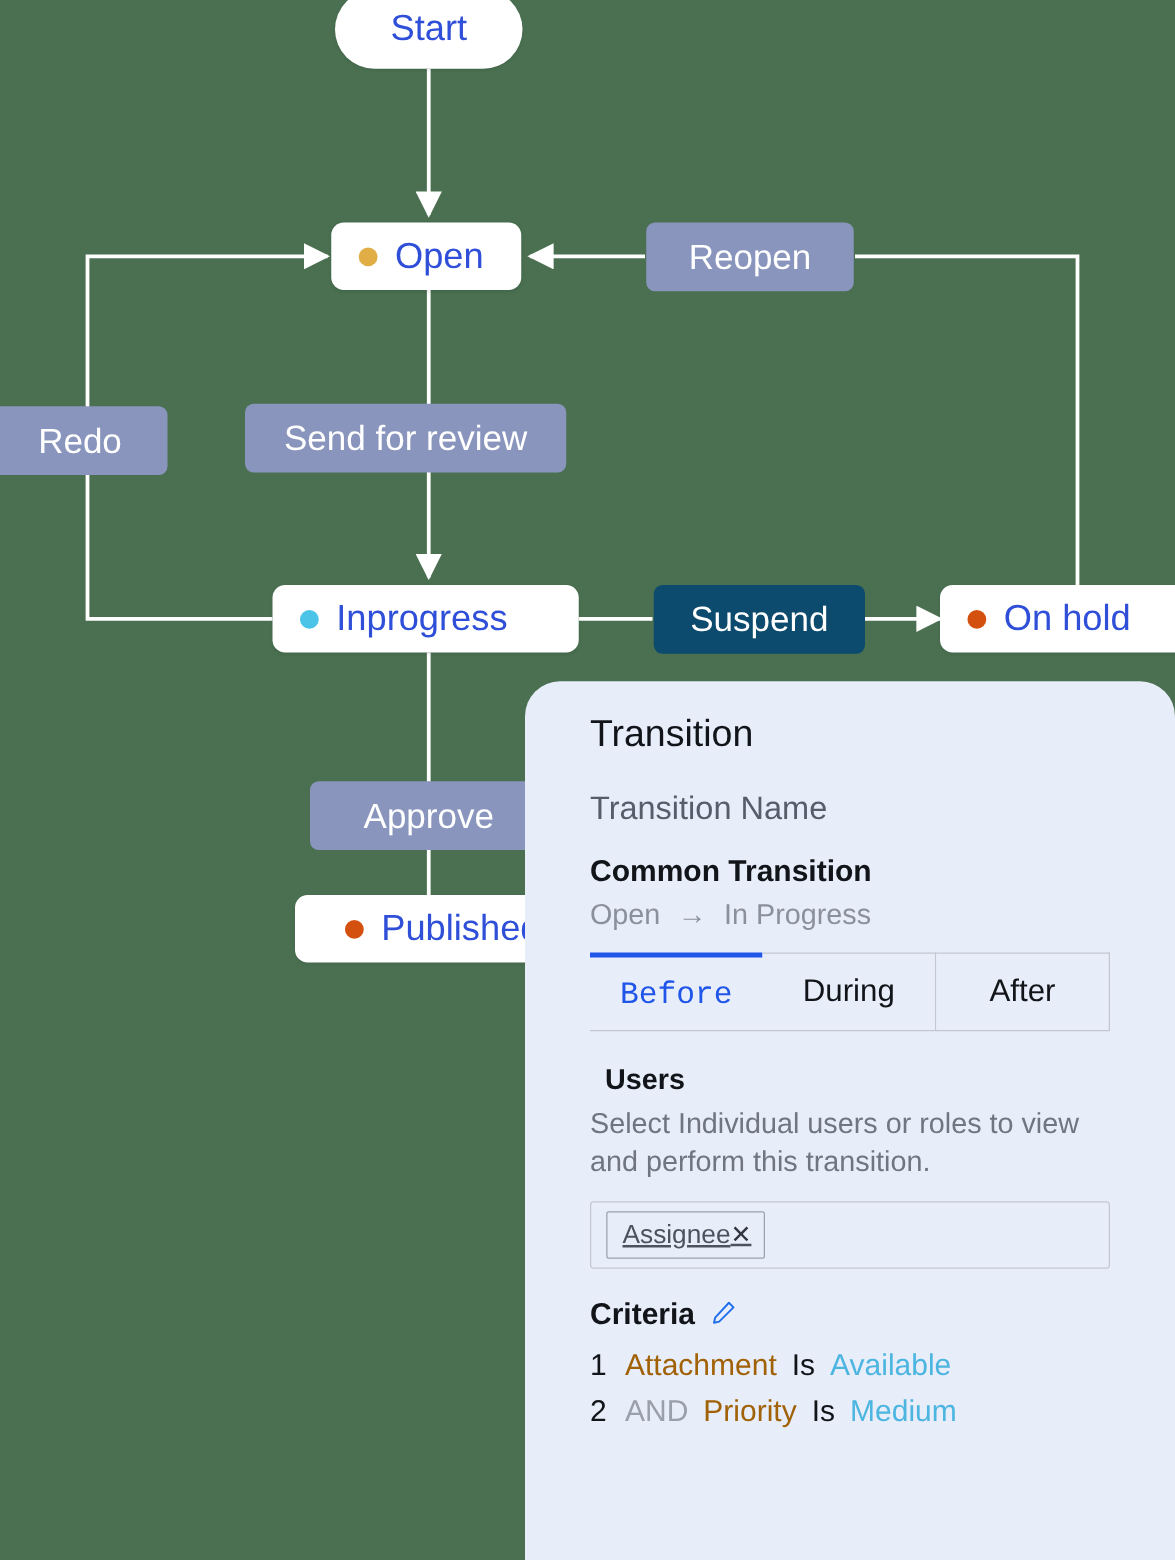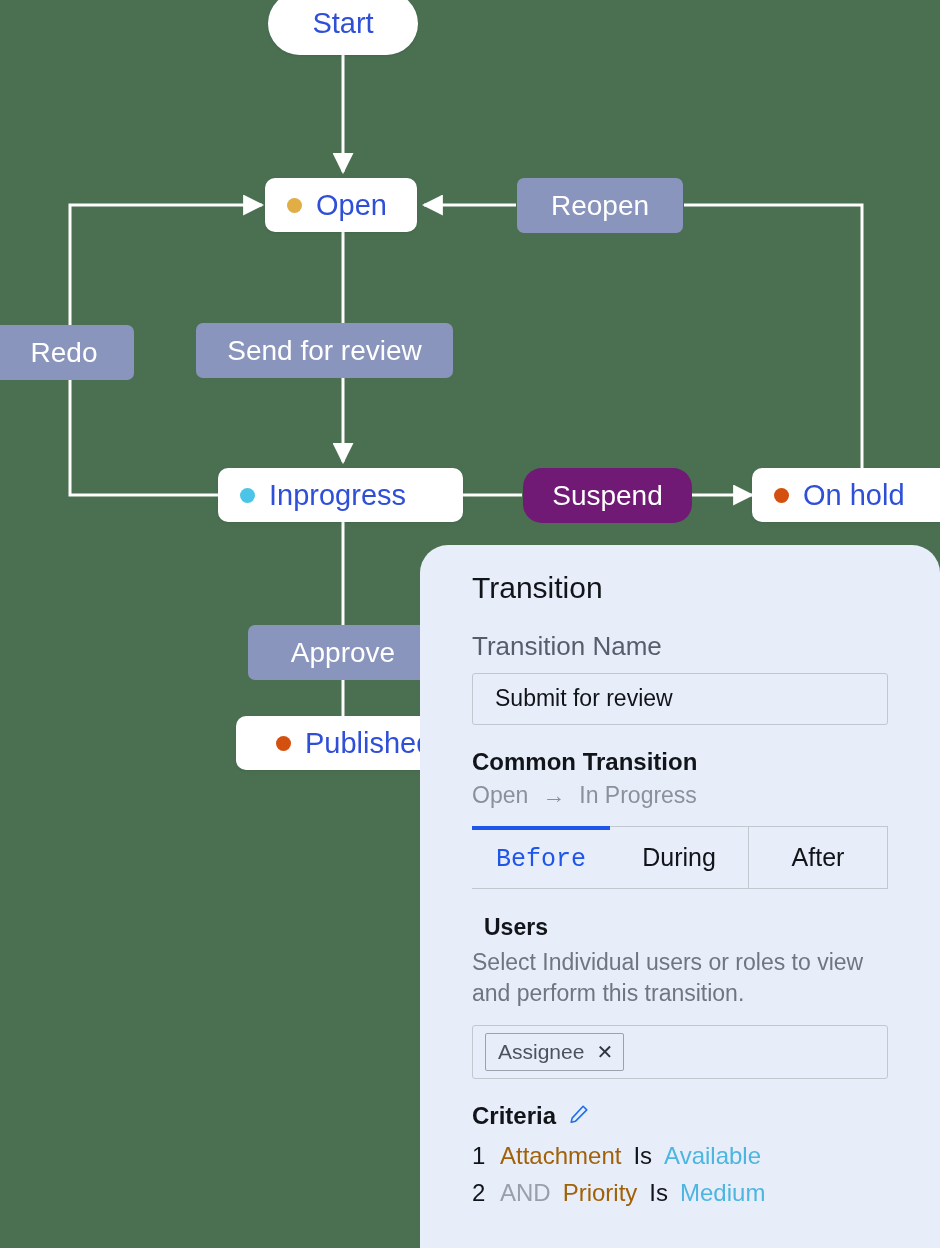--- a/index.html
+++ b/index.html
@@ -57,21 +57,21 @@
   .trans {
     position: absolute;
     background: #8a95bd;
     border-radius: 7px;
     display: flex;
     align-items: center;
     justify-content: center;
     box-sizing: border-box;
     z-index: 4;
   }
-  .trans.active { background: #701a75; border-radius: 19px; }
+  .trans.active { background: #0c4a6e; }
   .trans-label {
     color: #ffffff;
     font-size: 28px;
     line-height: 1;
     white-space: nowrap;
   }
 
   
   #panel {
     position: absolute;
@@ -184,26 +184,26 @@
     display: flex;
     align-items: center;
     padding: 0 12px;
   }
   .chip {
     border: 1px solid #9ba2ae;
     border-radius: 2px;
     height: 36px;
     display: inline-flex;
     align-items: center;
-    gap: 12px;
     padding: 0 10px 0 12px;
     font-size: 21px;
     color: #4c535f;
     background: #e8edfa;
     cursor: pointer;
+    text-decoration: underline;
   }
   .chip-x {
     font-size: 20px;
     color: #30363f;
     line-height: 1;
     cursor: pointer;
   }
 
   
   .criteria-head {
@@ -307,23 +307,20 @@
     <span class="trans-label">Approve</span>
   </div>
 
   <div id="panel">
     <div class="panel-inner">
 
       <h1 class="panel-title">Transition</h1>
 
       <div class="field-label">Transition Name</div>
 
-      <div class="text-input">
-        <span>Submit for review</span>
-      </div>
 
       <div class="section-head">Common Transition</div>
 
       <div class="common-flow">
         <span>Open</span>
         <span class="arrow-glyph">→</span>
         <span>In Progress</span>
       </div>
 
       <div class="tabs">

